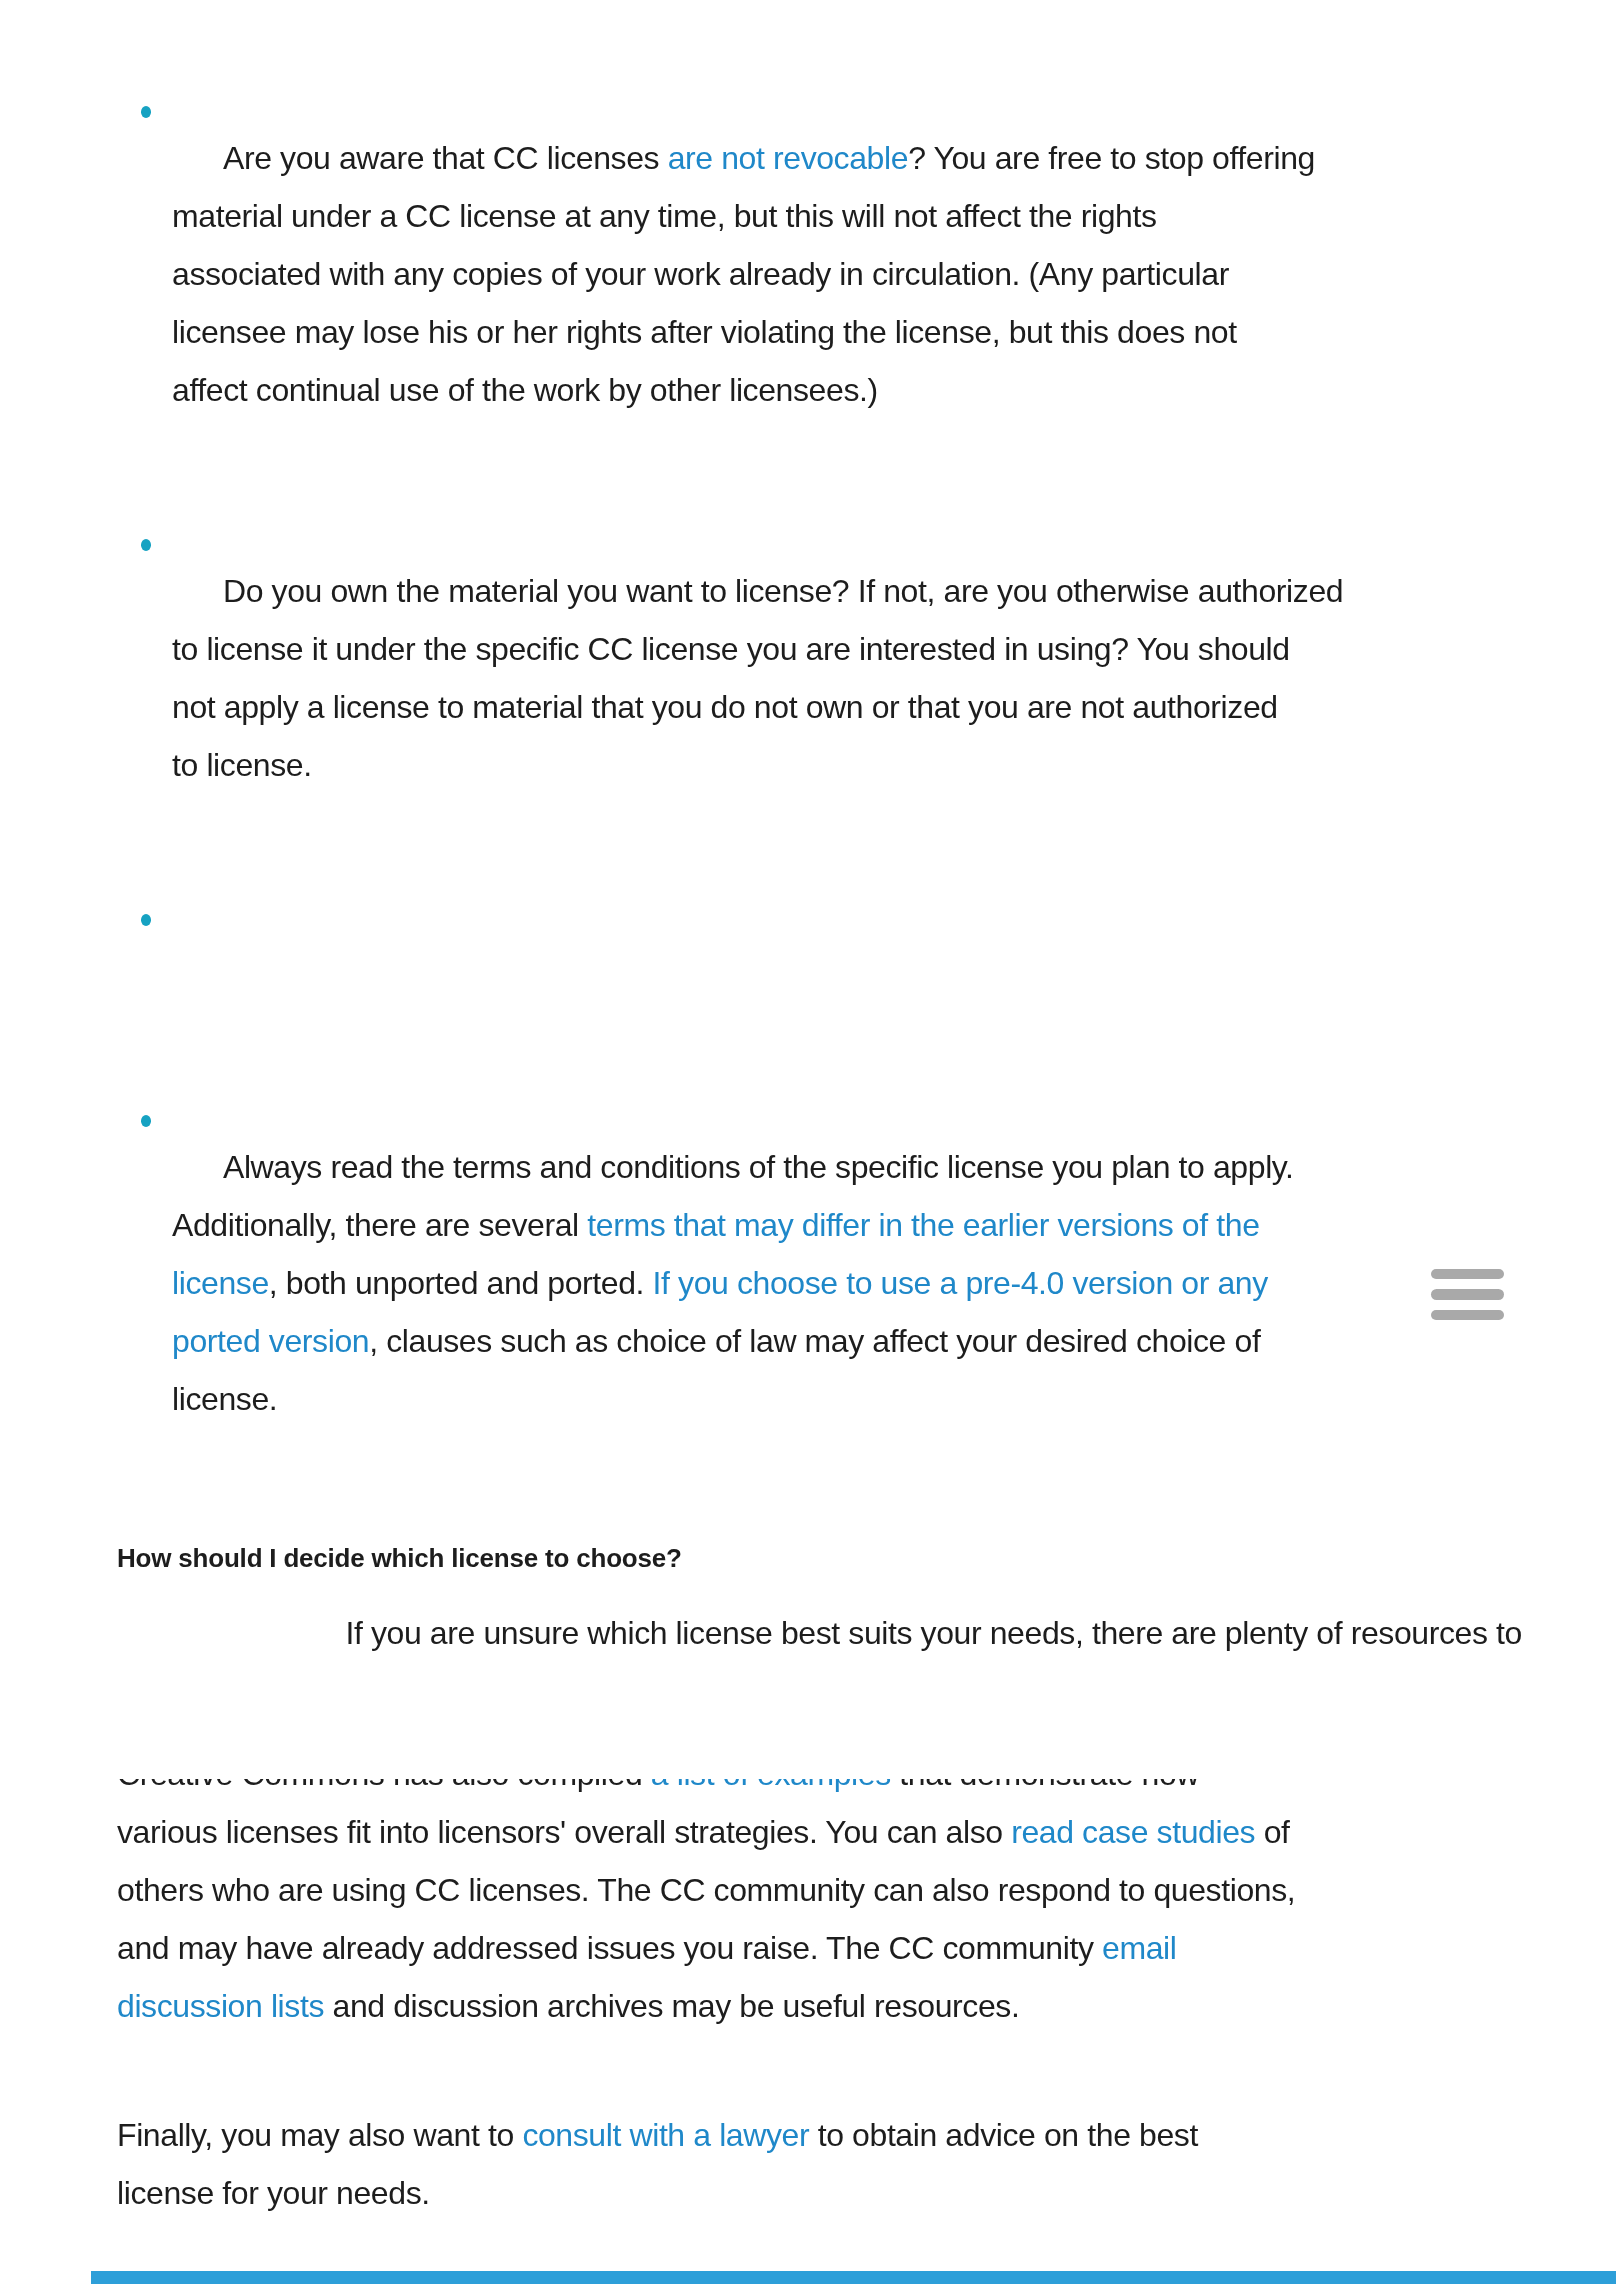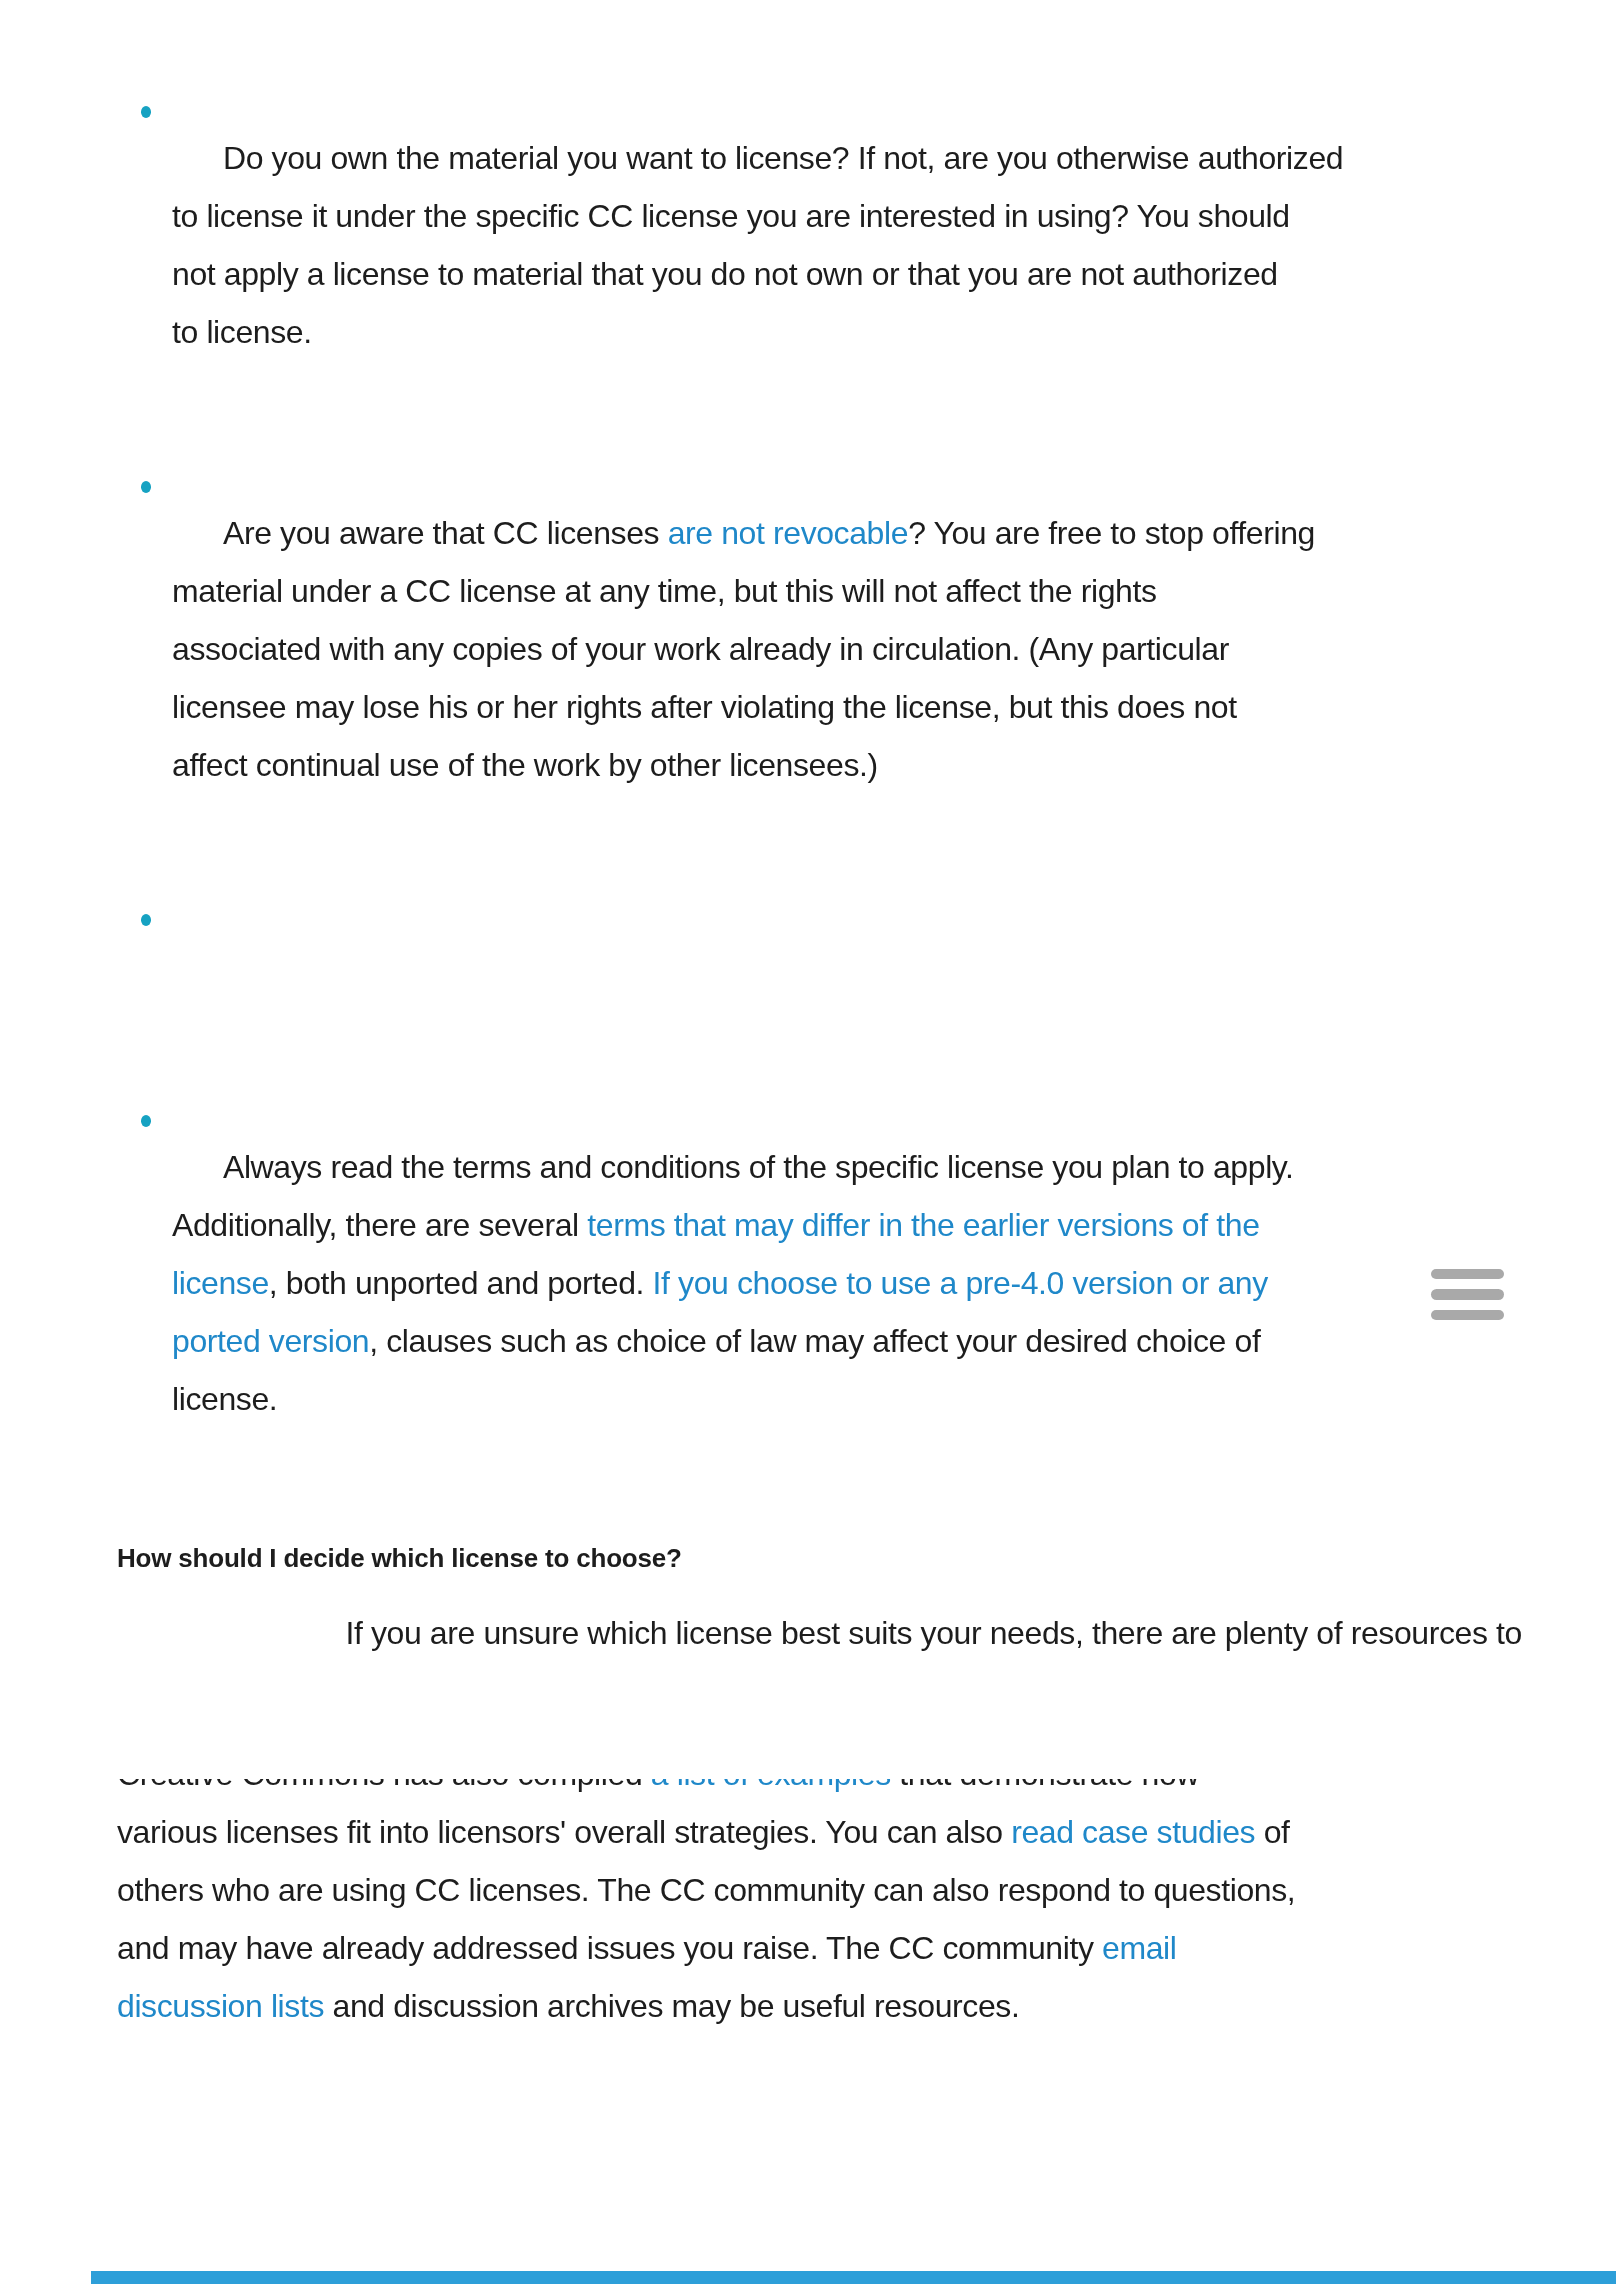--- a/index.html
+++ b/index.html
@@ -48,31 +48,31 @@
     background:var(--band,#2d9fd9);
   }
 </style>
 </head>
 <body style="--text: #1d1d1d; --link: #1f88c9; --bullet: #16a2c2; --bars: #a9a9a9; --band: #2d9fd9;">
 
 <div class="content">
 
   <ul class="bullet-list">
     <li>
-      <span class="dot"></span><span>Do you own the material you want to license? If not, are you otherwise authorized
-to license it under the specific CC license you are interested in using? You should
-not apply a license to material that you do not own or that you are not authorized
-to license.</span>
-    </li>
-    <li>
       <span class="dot"></span><span>Are you aware that CC licenses <span class="link">are not revocable</span>? You are free to stop offering
 material under a CC license at any time, but this will not affect the rights
 associated with any copies of your work already in circulation. (Any particular
 licensee may lose his or her rights after violating the license, but this does not
 affect continual use of the work by other licensees.)</span>
+    </li>
+    <li>
+      <span class="dot"></span><span>Do you own the material you want to license? If not, are you otherwise authorized
+to license it under the specific CC license you are interested in using? You should
+not apply a license to material that you do not own or that you are not authorized
+to license.</span>
     </li>
     <li>
       <span class="dot"></span>
     </li>
     <li>
       <span class="dot"></span><span>Always read the terms and conditions of the specific license you plan to apply.
 Additionally, there are several <span class="link">terms that may differ in the earlier versions of the
 license</span>, both unported and ported. <span class="link">If you choose to use a pre-4.0 version or any
 ported version</span>, clauses such as choice of law may affect your desired choice of
 license.</span>
@@ -87,20 +87,22 @@
   </div>
 
   <div class="clip-top">
     <p class="para">Creative Commons has also compiled <span class="link">a list of examples</span> that demonstrate how
 various licenses fit into licensors' overall strategies. You can also <span class="link">read case studies</span> of
 others who are using CC licenses. The CC community can also respond to questions,
 and may have already addressed issues you raise. The CC community <span class="link">email
 discussion lists</span> and discussion archives may be useful resources.</p>
   </div>
 
+  <p class="para para-lawyer">Finally, you may also want to <span class="link">consult with a lawyer</span> to obtain advice on the best
+license for your needs.</p>
 
 </div>
 
 <button class="menu-button">
   <span>
     <span class="bar"></span>
     <span class="bar"></span>
     <span class="bar"></span>
   </span>
 </button>

